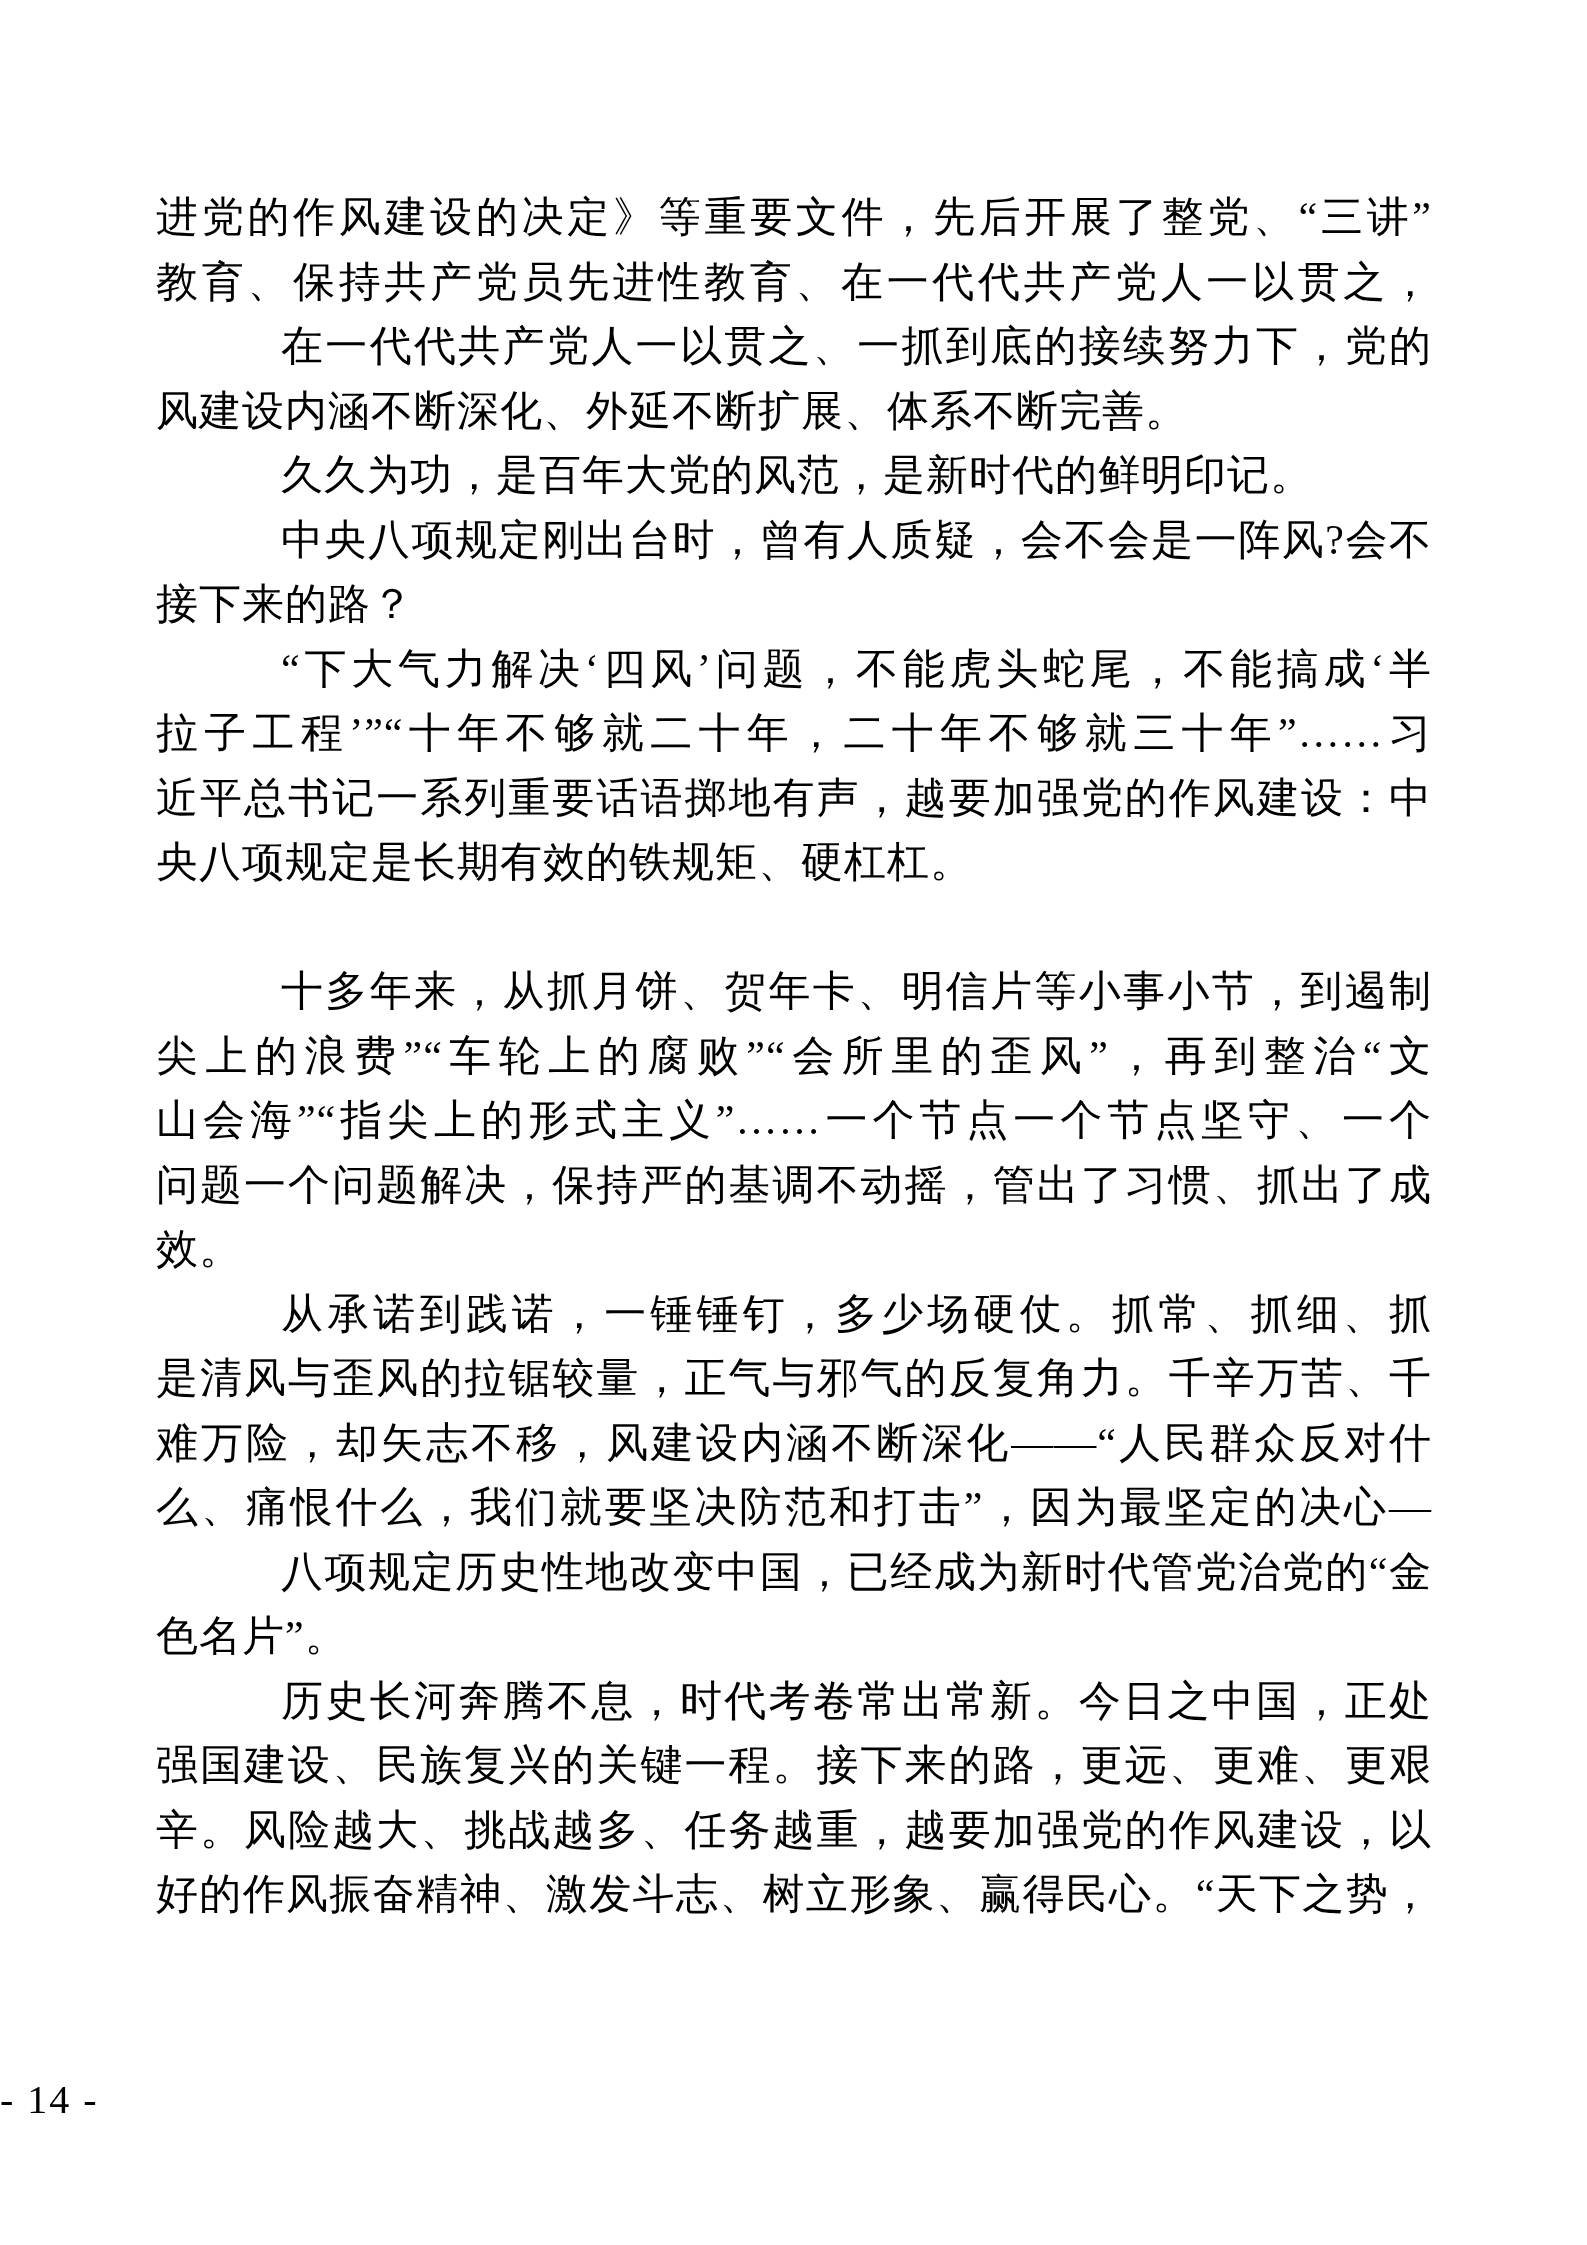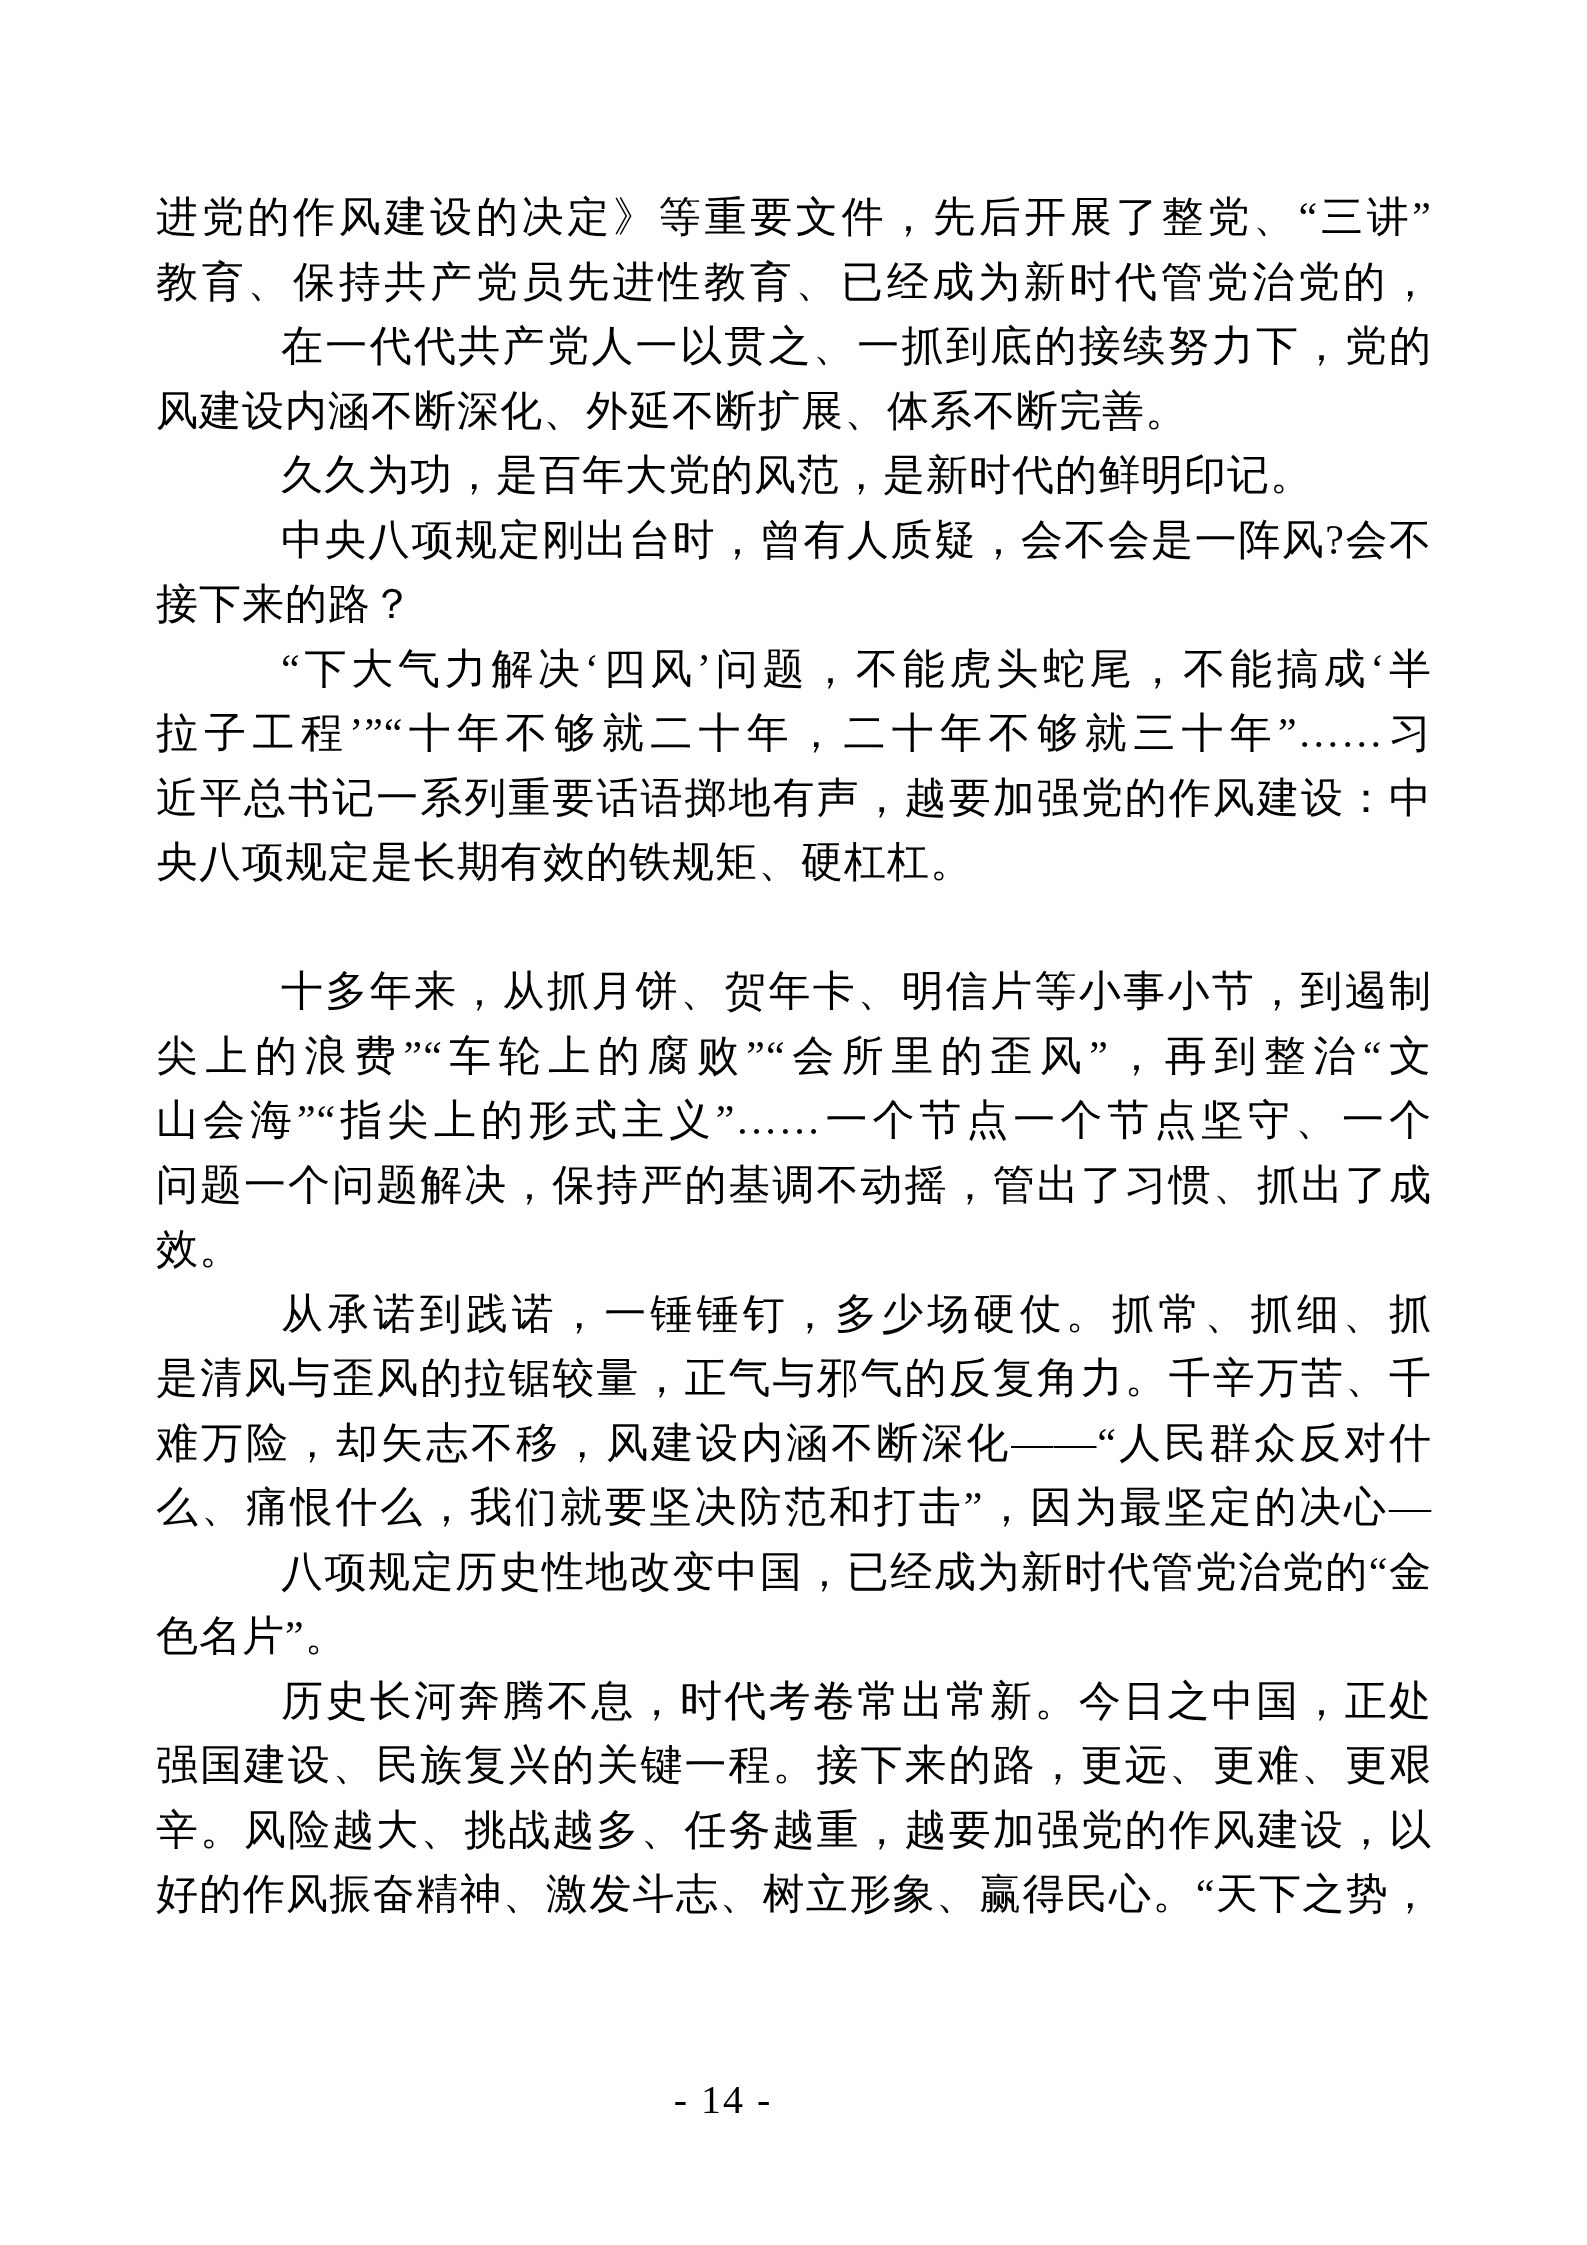--- a/index.html
+++ b/index.html
@@ -34,32 +34,31 @@
     text-indent:125px;
   }
   .line.blank{
     
   }
   .page-number{
     position:absolute;
     left:0;
     top:2076px;
     width:100%;
-    text-align:center;
     font-size:40px;
     letter-spacing:2px;
   }
 </style>
 </head>
 <body>
 
 <div class="page">
   <div class="text-block">
     <div class="line fill">进党的作风建设的决定》等重要文件，先后开展了整党、“三讲”</div>
-    <div class="line fill">教育、保持共产党员先进性教育、已经成为新时代管党治党的，</div>
+    <div class="line fill">教育、保持共产党员先进性教育、在一代代共产党人一以贯之，</div>
     <div class="line indent fill">在一代代共产党人一以贯之、一抓到底的接续努力下，党的作</div>
     <div class="line">风建设内涵不断深化、外延不断扩展、体系不断完善。</div>
     <div class="line indent">久久为功，是百年大党的风范，是新时代的鲜明印记。</div>
     <div class="line indent fill">中央八项规定刚出台时，曾有人质疑，会不会是一阵风?会不</div>
     <div class="line">接下来的路？</div>
     <div class="line indent fill">“下大气力解决‘四风’问题，不能虎头蛇尾，不能搞成‘半</div>
     <div class="line fill">拉子工程’”“十年不够就二十年，二十年不够就三十年”……习</div>
     <div class="line fill">近平总书记一系列重要话语掷地有声，越要加强党的作风建设：中</div>
     <div class="line">央八项规定是长期有效的铁规矩、硬杠杠。</div>
     <div class="line blank"></div>

